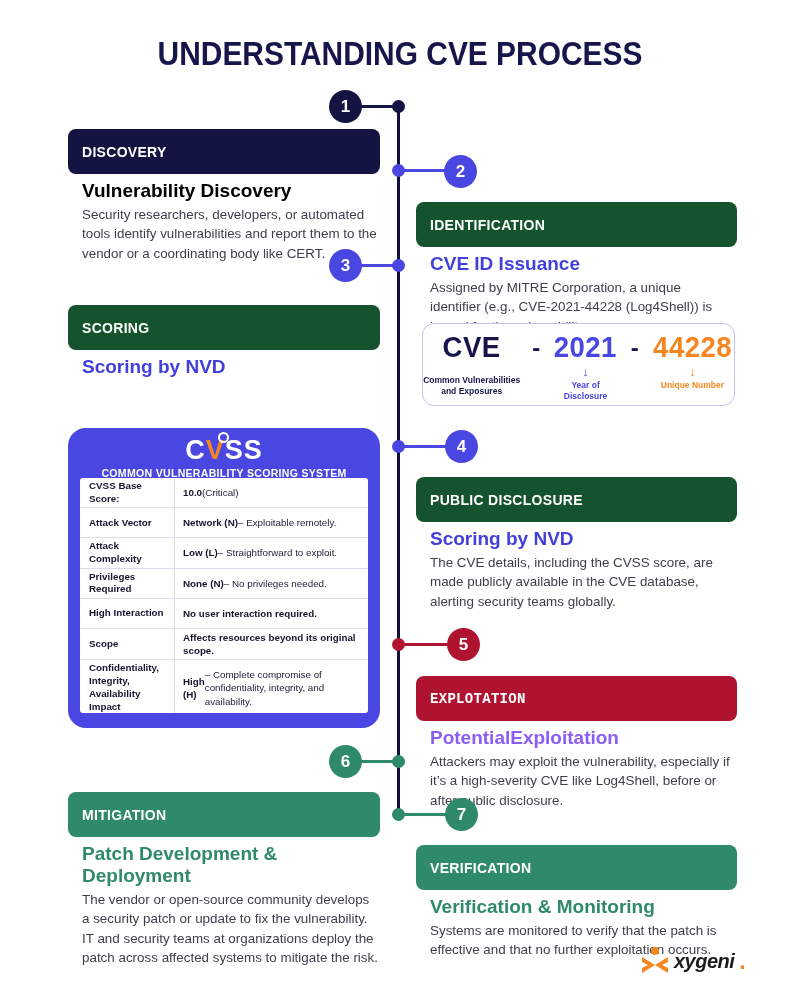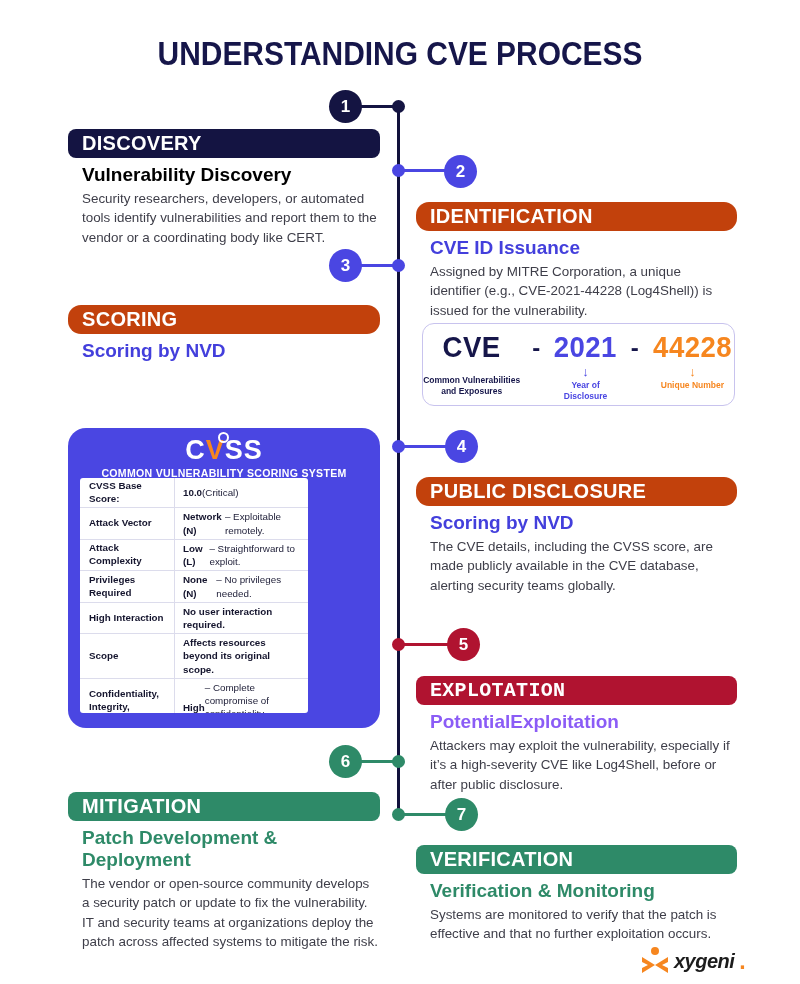--- a/index.html
+++ b/index.html
@@ -40,29 +40,29 @@
   .step{ position:absolute; }
   .s1{ left:68px;  top:129px; width:312px; }
   .s2{ left:416px; top:202px; width:321px; }
   .s3{ left:68px;  top:305px; width:312px; }
   .s4{ left:416px; top:477px; width:321px; }
   .s5{ left:416px; top:676px; width:321px; }
   .s6{ left:68px;  top:792px; width:312px; }
   .s7{ left:416px; top:845px; width:321px; }
 
   .step-bar{
-    height:29px; border-radius:8px; display:flex; align-items:center;
-    padding:0 14px; color:#ffffff; font-size:20px; font-weight:bold; letter-spacing:0.3px;
+    height:45px; border-radius:8px; display:flex; align-items:center;
+    padding:0 14px; color:#ffffff; font-size:14px; font-weight:bold; letter-spacing:0.3px;
   }
   .step-sub{ margin:6px 0 3px 0; padding-left:14px; font-size:19px; font-weight:bold; }
   .step-body{
     padding-left:14px; padding-right:2px; font-size:13.4px; line-height:1.44; color:#3e3e49;
   }
   .t-navy  .step-bar{ background:#141442; }  .t-navy  .step-sub{ color:#000000; }
-  .t-purple .step-bar{ background:#c2410c;border-radius:13px; } .t-purple .step-sub{ color:#433fdc; }
+  .t-purple .step-bar{ background:#14532d; } .t-purple .step-sub{ color:#433fdc; }
   .t-crimson .step-bar{ background:#b01330;font-family:Liberation Mono, monospace; } .t-crimson .step-sub{ color:#8b5cf6; }
   .t-green .step-bar{ background:#2e8a68; }  .t-green .step-sub{ color:#2e8a68; }
 
   
   .cve-box{
     position:absolute; left:422px; top:323px; width:313px; height:83px;
     background:#fff; border:1.5px solid #c8c3ee; border-radius:12px;
     display:flex; justify-content:center; align-items:flex-start; gap:12px; padding-top:9px;
   }
   .cve-col{ display:flex; flex-direction:column; align-items:center; }
@@ -86,21 +86,21 @@
   .cvss-logo .v{ color:#f6861f; position:relative; }
   .cvss-logo .v::after{
     content:""; position:absolute; top:-3px; right:-4px; width:7px; height:7px;
     border:2.5px solid #ffffff; border-radius:50%;
   }
   .cvss-sub{
     text-align:center; color:#ffffff; font-size:11px; font-weight:bold;
     letter-spacing:0.3px; margin-top:1px; transform:scaleX(0.96);
   }
   .cvss-table{
-    position:absolute; left:12px; top:50px; width:228px; height:235px;
+    position:absolute; left:12px; top:50px; width:288px; height:235px;
     background:#ffffff; border-radius:3px; display:flex; flex-direction:column; overflow:hidden;
   }
   .trow{ flex:0 0 29.8px; display:flex; border-bottom:1px solid #dcdcec; }
   .trow.tall{ flex:1; border-bottom:none; }
   .tlabel{
     width:95px; flex:0 0 95px; border-right:1px solid #dcdcec;
     display:flex; align-items:center; padding:2px 6px 2px 9px;
     font-size:9.8px; font-weight:bold; color:#15152e; line-height:1.3;
   }
   .tval{

